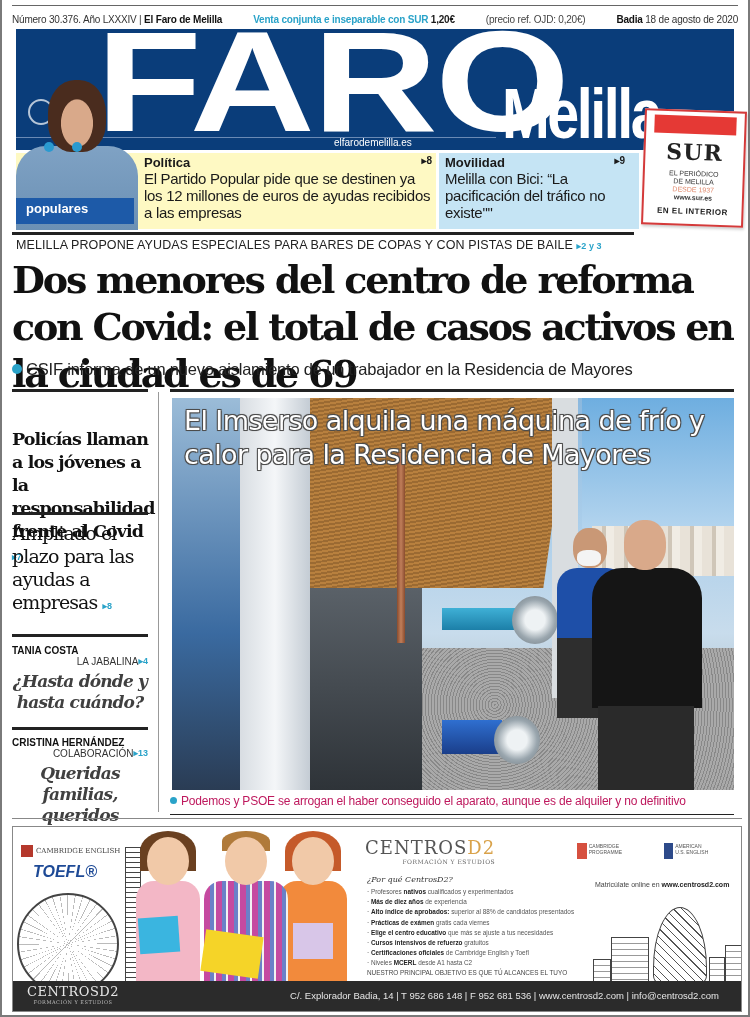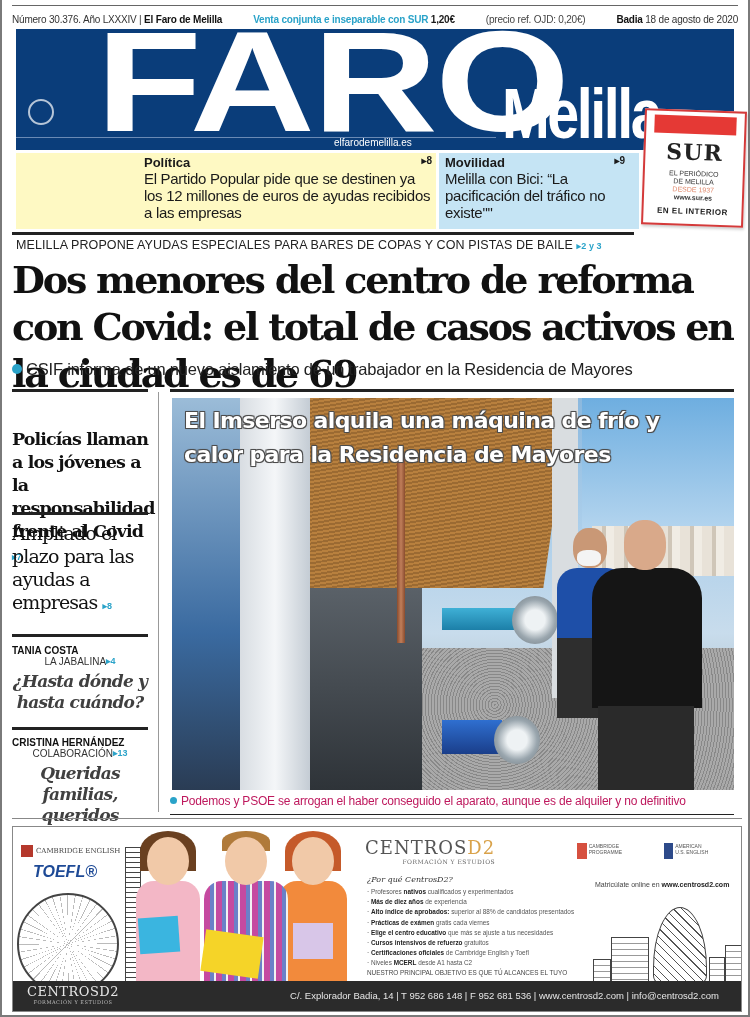--- a/index.html
+++ b/index.html
@@ -56,21 +56,21 @@
   .main-sub { position: absolute; left: 10px; top: 360px; font-size: 16.5px; color: #222; letter-spacing: -0.2px; }
   .bullet { display: inline-block; width: 10px; height: 10px; border-radius: 50%; background: #2aa3c9; margin-right: 4px; vertical-align: 1px; }
   .bullet.sm { width: 7px; height: 7px; }
   .story-serif { font-family: "DejaVu Serif", serif; font-size: 17.5px; line-height: 23px; color: #111; letter-spacing: -0.9px; }
   .story-serif.bold { font-weight: bold; }
   .pg-ref { color: #2aa3c9; font-family: "Liberation Sans", sans-serif; font-weight: bold; font-size: 9px; letter-spacing: 0; }
   .vrule { position: absolute; left: 156px; top: 392px; width: 1px; height: 420px; background: #999; }
 
   .col-item { position: absolute; left: 10px; width: 136px; }
   .author { font-size: 10px; font-weight: bold; color: #111; }
-  .role { font-size: 10px; color: #333; display: flex; justify-content: center; }
+  .role { font-size: 10px; color: #333; display: flex; justify-content: flex-end; }
   .opinion { font-family: "DejaVu Serif", serif; font-style: italic; font-weight: bold; font-size: 17px; line-height: 21px; text-align: center; color: #404040; letter-spacing: -0.8px; margin-top: 4px; }
 
   .photo-main { position: absolute; left: 170px; top: 398px; width: 562px; height: 392px; overflow: hidden; background: linear-gradient(180deg, #8bb8de 0%, #a9cdea 30%, #c8dcec 60%, #9aa3a8 100%); }
   .photo-main .frame-left { position: absolute; left: 0; top: 0; width: 80px; height: 392px; background: linear-gradient(180deg, #9bbcd8, #3a6aa0 60%, #2a3c54); }
   .photo-main .pillar { position: absolute; left: 68px; top: 0; width: 70px; height: 392px; background: linear-gradient(90deg, #d8dde2, #f4f6f8 50%, #c4ccd4); }
   .photo-main .coil { position: absolute; left: 138px; top: 0; width: 260px; height: 190px; background: repeating-linear-gradient(170deg, #b8803e 0 2px, #9b6a32 2px 4px); transform: skewX(-8deg); transform-origin: left top; }
   .photo-main .pillar2 { position: absolute; left: 380px; top: 0; width: 26px; height: 300px; background: #d9dde0; }
   .photo-main .sky { position: absolute; left: 410px; top: 0; width: 152px; height: 130px; background: linear-gradient(180deg, #6eaee0, #b3d4ee); }
   .photo-main .city { position: absolute; left: 420px; top: 128px; width: 142px; height: 50px; background: repeating-linear-gradient(90deg, #e8e2d8 0 10px, #cfc6b8 10px 14px, #f0ece4 14px 22px); }
   .photo-main .gravel { position: absolute; left: 220px; top: 250px; width: 342px; height: 142px; background: repeating-radial-gradient(circle at 30% 40%, #888 0 1px, #a9a9a9 1px 3px); }
@@ -82,21 +82,21 @@
   .photo-main .copper { position: absolute; left: 225px; top: 55px; width: 8px; height: 190px; background: linear-gradient(90deg, #8a4c2e, #c07e5a, #8a4c2e); }
   .photo-main .man1 { position: absolute; left: 385px; top: 130px; width: 70px; height: 160px; }
   .photo-main .man1 .h { position: absolute; left: 16px; top: 0; width: 34px; height: 40px; border-radius: 45%; background: #c99876; }
   .photo-main .man1 .mask { position: absolute; left: 20px; top: 22px; width: 24px; height: 16px; border-radius: 40%; background: #f4f4f4; }
   .photo-main .man1 .b { position: absolute; left: 0; top: 40px; width: 70px; height: 70px; border-radius: 20px 20px 0 0; background: #1e4fa8; }
   .photo-main .man1 .l { position: absolute; left: 0; top: 110px; width: 50px; height: 80px; background: #2e2e2e; }
   .photo-main .man2 { position: absolute; left: 400px; top: 122px; width: 130px; height: 270px; }
   .photo-main .man2 .h { position: absolute; left: 52px; top: 0; width: 42px; height: 50px; border-radius: 45%; background: #d9a98a; }
   .photo-main .man2 .b { position: absolute; left: 20px; top: 48px; width: 110px; height: 140px; border-radius: 30px 30px 0 0; background: #151515; }
   .photo-main .man2 .l { position: absolute; left: 26px; top: 186px; width: 96px; height: 90px; background: #2a2a2a; }
-  .photo-main .hl { position: absolute; left: 12px; top: 6px; width: 540px; font-family: "DejaVu Sans", sans-serif; font-weight: bold; font-size: 22px; line-height: 34px; color: #fff; letter-spacing: -0.6px; text-shadow: 0 0 2px #333, 1px 1px 0 #555, -1px -1px 0 #555, 1px -1px 0 #555, -1px 1px 0 #555; }
+  .photo-main .hl { position: absolute; left: 12px; top: 6px; width: 540px; font-family: "DejaVu Sans", sans-serif; font-weight: normal; font-size: 27px; line-height: 34px; color: #fff; letter-spacing: -0.6px; text-shadow: 0 0 2px #333, 1px 1px 0 #555, -1px -1px 0 #555, 1px -1px 0 #555, -1px 1px 0 #555; }
 
   .photo-caption { position: absolute; left: 168px; top: 794px; font-size: 12px; color: #be185d; letter-spacing: -0.2px; }
 
   .ad { position: absolute; left: 10px; top: 826px; width: 730px; height: 186px; border: 1px solid #888; background: #fff; overflow: hidden; }
   .ad .footer { position: absolute; left: 0; bottom: 0; width: 100%; height: 30px; background: #2b2b2b; }
   .ad .footer .brand { position: absolute; left: 14px; top: 3px; color: #e6e6e6; font-family: "DejaVu Serif", serif; font-size: 13px; letter-spacing: 0.5px; }
   .ad .footer .brand small { display: block; font-size: 5px; text-align: center; letter-spacing: 0.5px; color: #bbb; }
   .ad .footer .contact { position: absolute; right: 22px; top: 9px; color: #e6e6e6; font-size: 9.5px; }
   .ad .cambridge { position: absolute; left: 8px; top: 18px; font-family: "DejaVu Serif", serif; font-size: 7px; color: #444; }
   .ad .cambridge .shield { display: inline-block; width: 12px; height: 12px; background: #b5382c; vertical-align: middle; margin-right: 3px; }
@@ -157,20 +157,29 @@
   <div class="teaser-politica">
     <div class="inner">
       <div class="teaser-kicker">
           <span>Política</span>
           <span class="pg">▸8</span>
         </div>
       <div class="teaser-text">El Partido Popular pide que se destinen ya los 12 millones de euros de ayudas recibidos a las empresas</div>
     </div>
   </div>
 
+  <div class="photo-pp">
+    <div class="body"></div>
+    <div class="head"></div>
+    <div class="mic1"></div>
+    <div class="mic2"></div>
+    <div class="lectern">
+        <span>populares</span>
+      </div>
+  </div>
 
   <div class="teaser-movilidad">
     <div class="inner">
       <div class="teaser-kicker">
           <span>Movilidad</span>
           <span class="pg">▸9</span>
         </div>
       <div class="teaser-text">Melilla con Bici: “La pacificación del tráfico no existe""</div>
     </div>
   </div>

